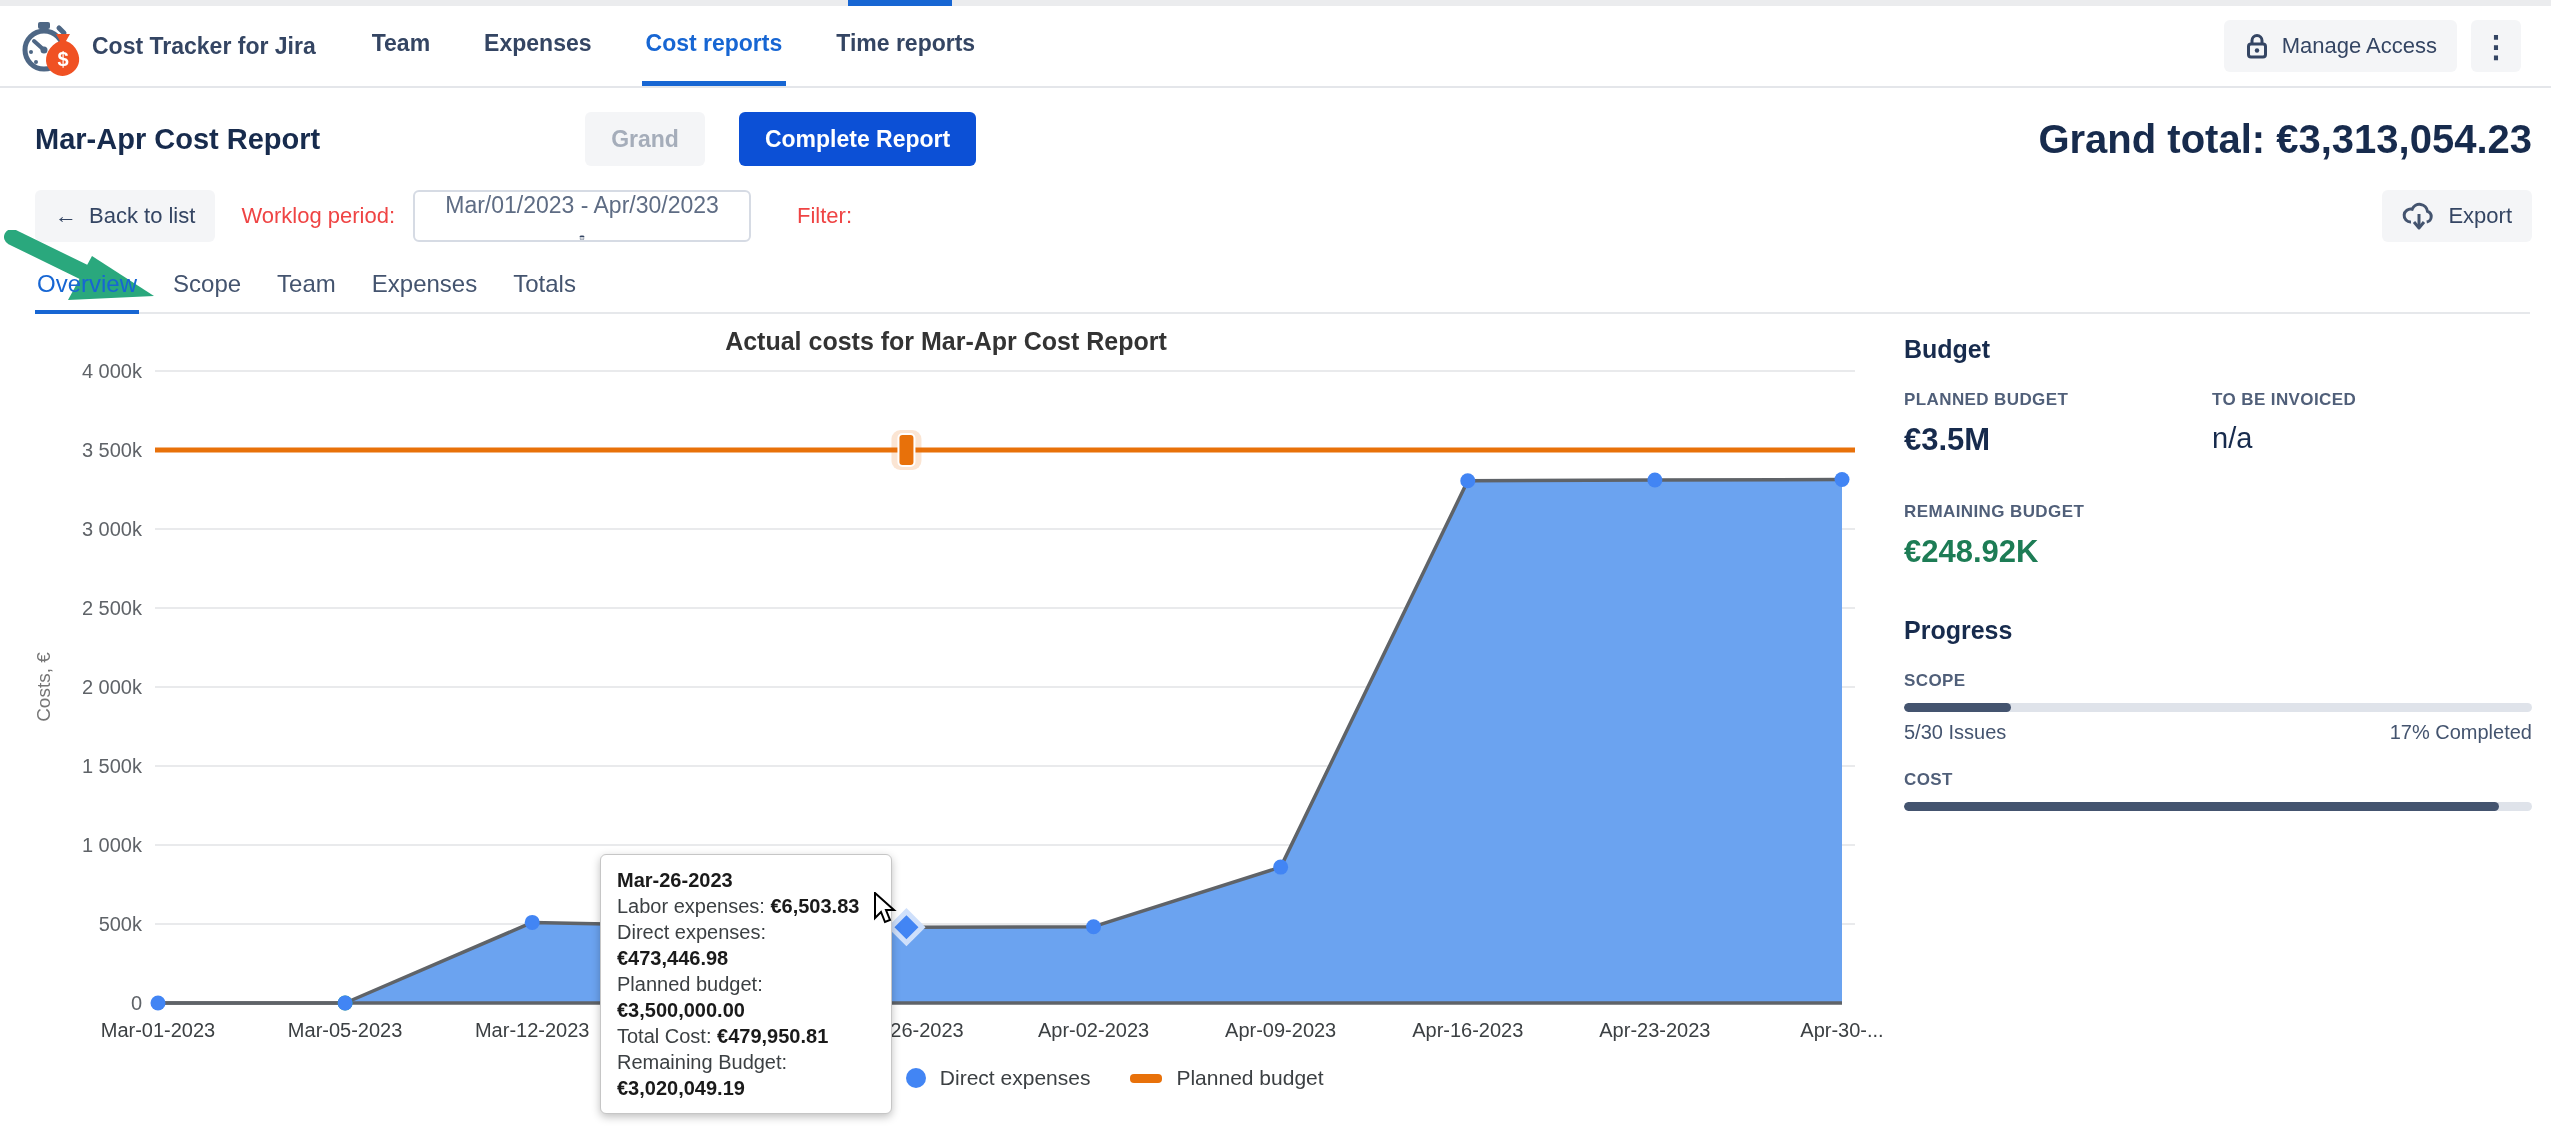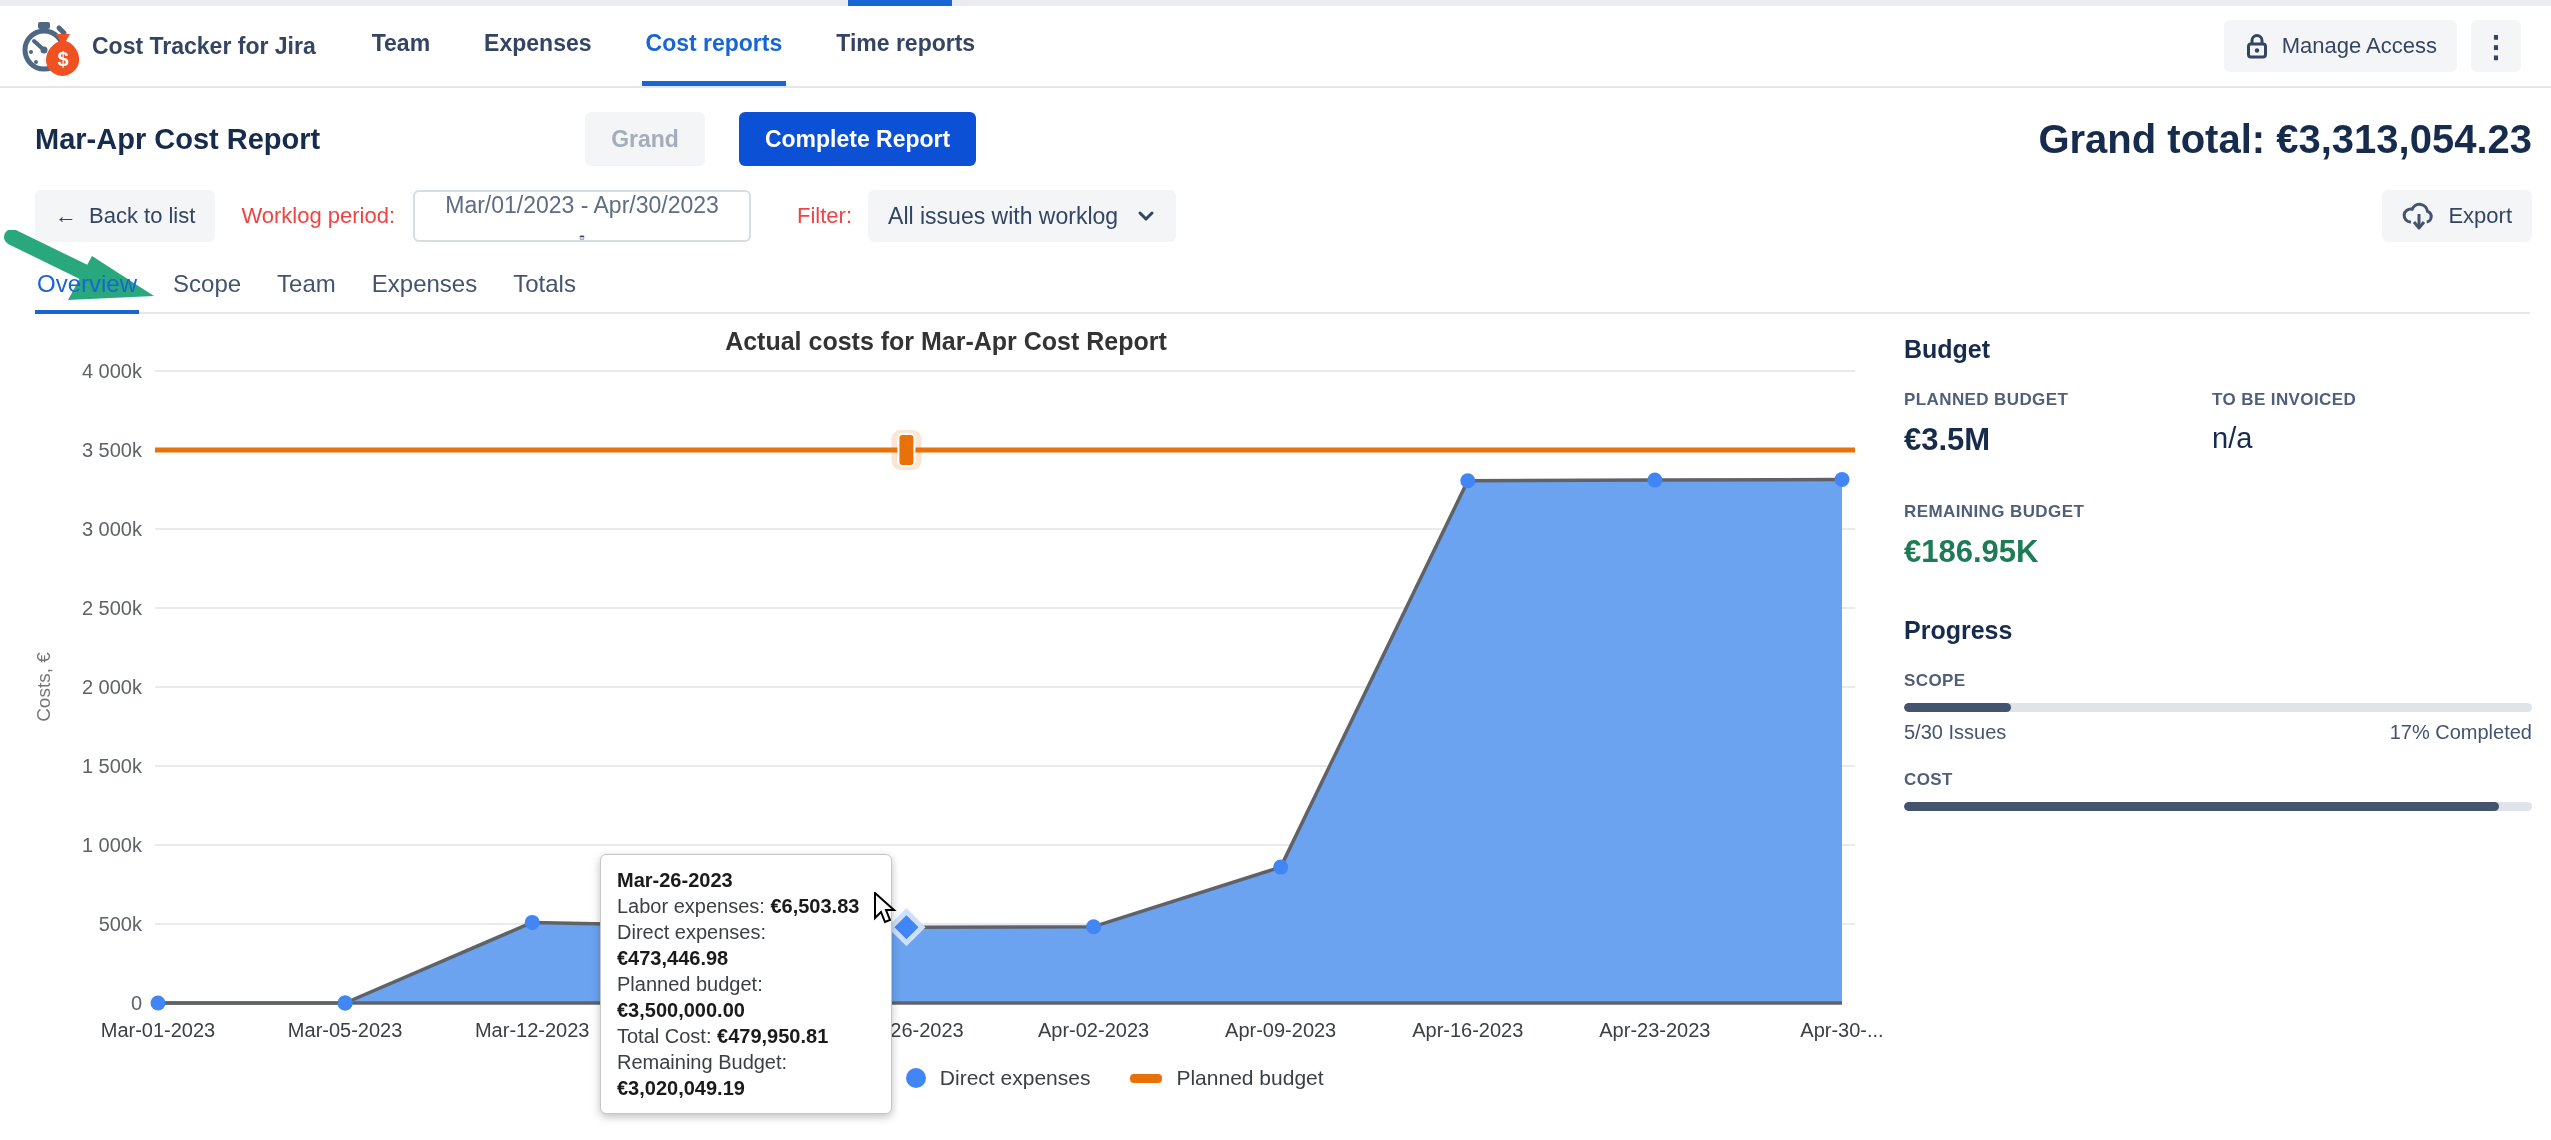--- a/index.html
+++ b/index.html
@@ -155,26 +155,20 @@
           <circle cx="8.5" cy="14.5" r="1.3"></circle>
             <circle cx="13" cy="14.5" r="1.3"></circle>
             <circle cx="17.5" cy="14.5" r="1.3"></circle>
           <circle cx="8.5" cy="18.5" r="1.3"></circle>
             <circle cx="13" cy="18.5" r="1.3"></circle>
             <circle cx="17.5" cy="18.5" r="1.3"></circle>
         </g>
       </svg>
     </div>
     <div class="flabel" id="filter-label">Filter:</div>
-    <div class="chip" id="filter-select">
-      <span>All issues with worklog</span>
-      <svg width="20" height="14" viewBox="0 0 20 14">
-        <polyline points="4,4 10,10 16,4" fill="none" stroke="#344563" stroke-width="3" stroke-linecap="round" stroke-linejoin="round"></polyline>
-      </svg>
-    </div>
     <div class="chip" id="export-btn">
       <svg width="34" height="30" viewBox="0 0 34 30">
         <path d="M9 21 a6.5 6.5 0 1 1 1.2-12.8 a8 8 0 0 1 15.3 2.2 a5.5 5.5 0 0 1 -0.8 10.6" fill="none" stroke="#44546f" stroke-width="3"></path>
         <line x1="17" y1="13" x2="17" y2="26" stroke="#44546f" stroke-width="3"></line>
         <polyline points="12,21 17,27 22,21" fill="none" stroke="#44546f" stroke-width="3" stroke-linejoin="round"></polyline>
       </svg>
       <span>Export</span>
     </div>
   </div>
 
@@ -275,21 +269,21 @@
         <div class="stat-label">PLANNED BUDGET</div>
         <div class="stat-value">€3.5M</div>
       </div>
       <div id="invoiced-block">
         <div class="stat-label">TO BE INVOICED</div>
         <div class="stat-value na">n/a</div>
       </div>
     </div>
     <div id="remaining-block">
       <div class="stat-label">REMAINING BUDGET</div>
-      <div class="stat-value green">€186.95K</div>
+      <div class="stat-value green">€248.92K</div>
     </div>
 
     <div class="side-h2" id="progress-h2">Progress</div>
 
     <div class="pblock">
       <div class="stat-label">SCOPE</div>
       <div class="ptrack">
           <div class="pfill" id="scope-fill" style="width: 17%;"></div>
         </div>
       <div class="prow">

